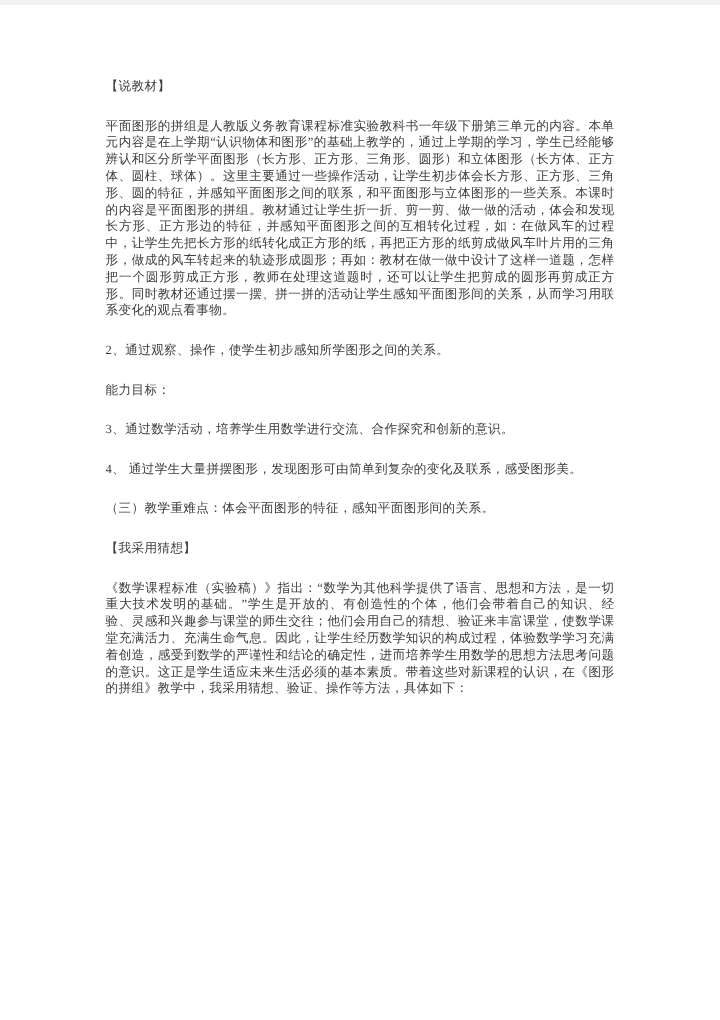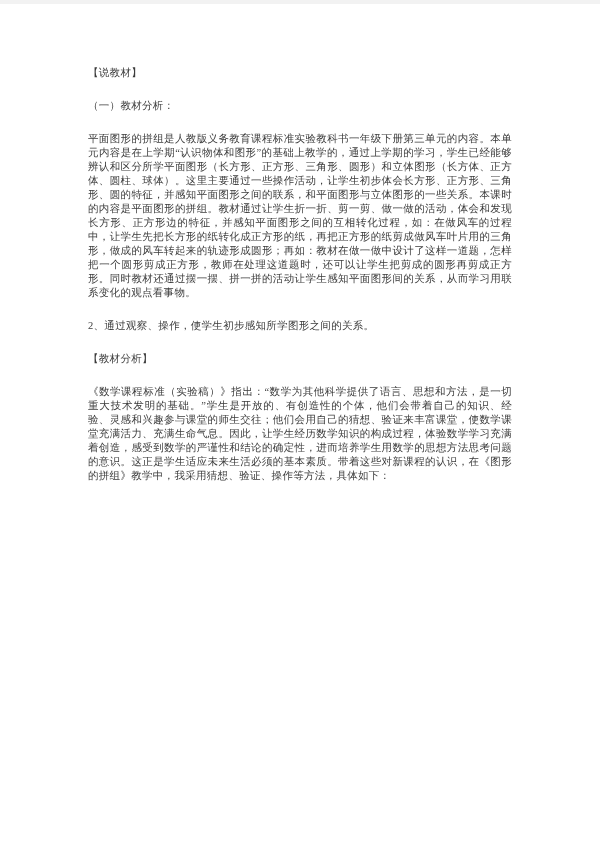--- a/index.html
+++ b/index.html
@@ -33,19 +33,22 @@
   .para.label {
     text-align: left;
   }
 </style>
 </head>
 <body>
 
 <div class="page">
   <div>
       <p class="para section">【说教材】</p>
-      <p class="para label">（一）教材分析：</p>
       <p class="para body">平面图形的拼组是人教版义务教育课程标准实验教科书一年级下册第三单元的内容。本单元内容是在上学期“认识物体和图形”的基础上教学的，通过上学期的学习，学生已经能够辨认和区分所学平面图形（长方形、正方形、三角形、圆形）和立体图形（长方体、正方体、圆柱、球体）。这里主要通过一些操作活动，让学生初步体会长方形、正方形、三角形、圆的特征，并感知平面图形之间的联系，和平面图形与立体图形的一些关系。本课时的内容是平面图形的拼组。教材通过让学生折一折、剪一剪、做一做的活动，体会和发现长方形、正方形边的特征，并感知平面图形之间的互相转化过程，如：在做风车的过程中，让学生先把长方形的纸转化成正方形的纸，再把正方形的纸剪成做风车叶片用的三角形，做成的风车转起来的轨迹形成圆形；再如：教材在做一做中设计了这样一道题，怎样把一个圆形剪成正方形，教师在处理这道题时，还可以让学生把剪成的圆形再剪成正方形。同时教材还通过摆一摆、拼一拼的活动让学生感知平面图形间的关系，从而学习用联系变化的观点看事物。</p>
       <p class="para body">2、通过观察、操作，使学生初步感知所学图形之间的关系。</p>
-      <p class="para section">【教材分析】</p>
+      <p class="para label">能力目标：</p>
+      <p class="para body">3、通过数学活动，培养学生用数学进行交流、合作探究和创新的意识。</p>
+      <p class="para body">4、 通过学生大量拼摆图形，发现图形可由简单到复杂的变化及联系，感受图形美。</p>
+      <p class="para body">（三）教学重难点：体会平面图形的特征，感知平面图形间的关系。</p>
+      <p class="para section">【我采用猜想】</p>
       <p class="para body">《数学课程标准（实验稿）》指出：“数学为其他科学提供了语言、思想和方法，是一切重大技术发明的基础。”学生是开放的、有创造性的个体，他们会带着自己的知识、经验、灵感和兴趣参与课堂的师生交往；他们会用自己的猜想、验证来丰富课堂，使数学课堂充满活力、充满生命气息。因此，让学生经历数学知识的构成过程，体验数学学习充满着创造，感受到数学的严谨性和结论的确定性，进而培养学生用数学的思想方法思考问题的意识。这正是学生适应未来生活必须的基本素质。带着这些对新课程的认识，在《图形的拼组》教学中，我采用猜想、验证、操作等方法，具体如下：</p>
     </div>
 </div>
 
 </body></html>

